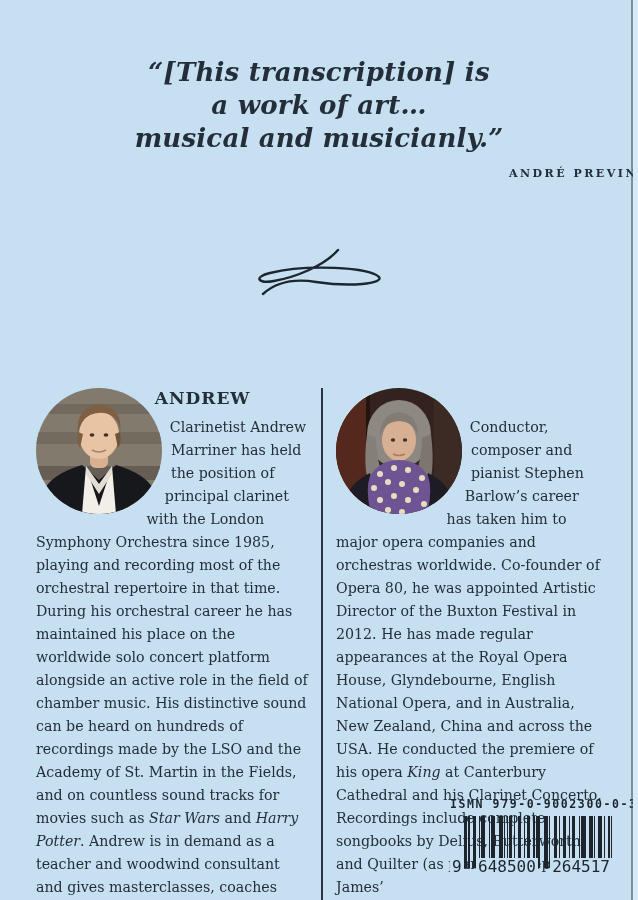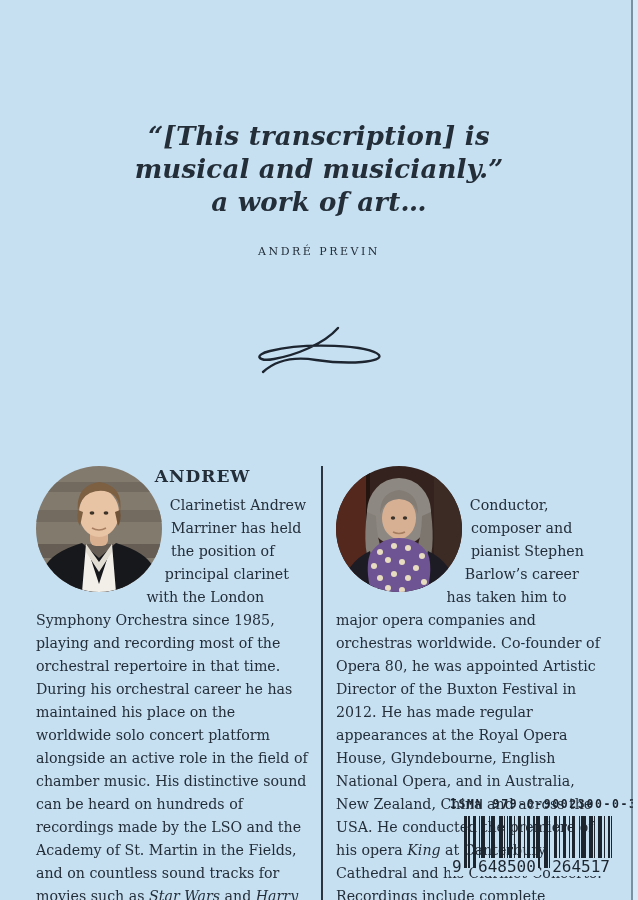--- a/index.html
+++ b/index.html
@@ -16,33 +16,34 @@
   .page-edge-strip {
     position: absolute; top:0; bottom:0; right:0; width:5px;
     background: #d7eaf8;
   }
   .page-edge-line {
     position: absolute; top:0; bottom:0; right:5px; width:2px;
     background: rgba(58,78,94,.55);
   }
 
   
-  .quote-block { padding-top: 120px; text-align: center; }
+  .quote-block { padding-top: 56px; text-align: center; }
   .quote-line {
     font-style: italic;
     font-weight: bold;
     font-size: 26px;
     line-height: 33px;
     letter-spacing: .2px;
   }
   .quote-attribution {
-    margin-top: 26px;
+    margin-top: 12px;
     font-size: 11px;
     letter-spacing: 2.5px;
-    font-weight: 400;
+    font-weight: 700;
+    text-align: right;
   }
 
   
   .flourish-wrap { margin: 64px auto 0; width: 170px; height: 58px; }
   .flourish-wrap svg { display:block; width:100%; height:100%; }
 
   
   .bios {
     margin-top: 84px;
     display: flex;
@@ -112,22 +113,22 @@
   }
   .barcode-digits span { background: #c6e0f2; padding: 0 2px; }
 </style>
 </head>
 <body>
 
 <div class="cover">
 
   <div class="quote-block">
     <div class="quote-line">“[This transcription] is</div>
+    <div class="quote-line">a work of art…</div>
     <div class="quote-line">musical and musicianly.”</div>
-    <div class="quote-line">a work of art…</div>
     <div class="quote-attribution">ANDRÉ PREVIN</div>
   </div>
 
   <div class="flourish-wrap">
     <svg viewBox="0 0 170 58" aria-hidden="true">
       <path d="M104 6 C 90 22, 62 33, 40 37 C 24 40, 19 33, 36 29 C 72 20, 136 23, 145 33 C 150 40, 116 43, 82 38 C 58 34, 40 40, 29 50" fill="none" stroke="#1d2530" stroke-width="2.4" stroke-linecap="round"></path>
     </svg>
   </div>
 
   <div class="bios">

